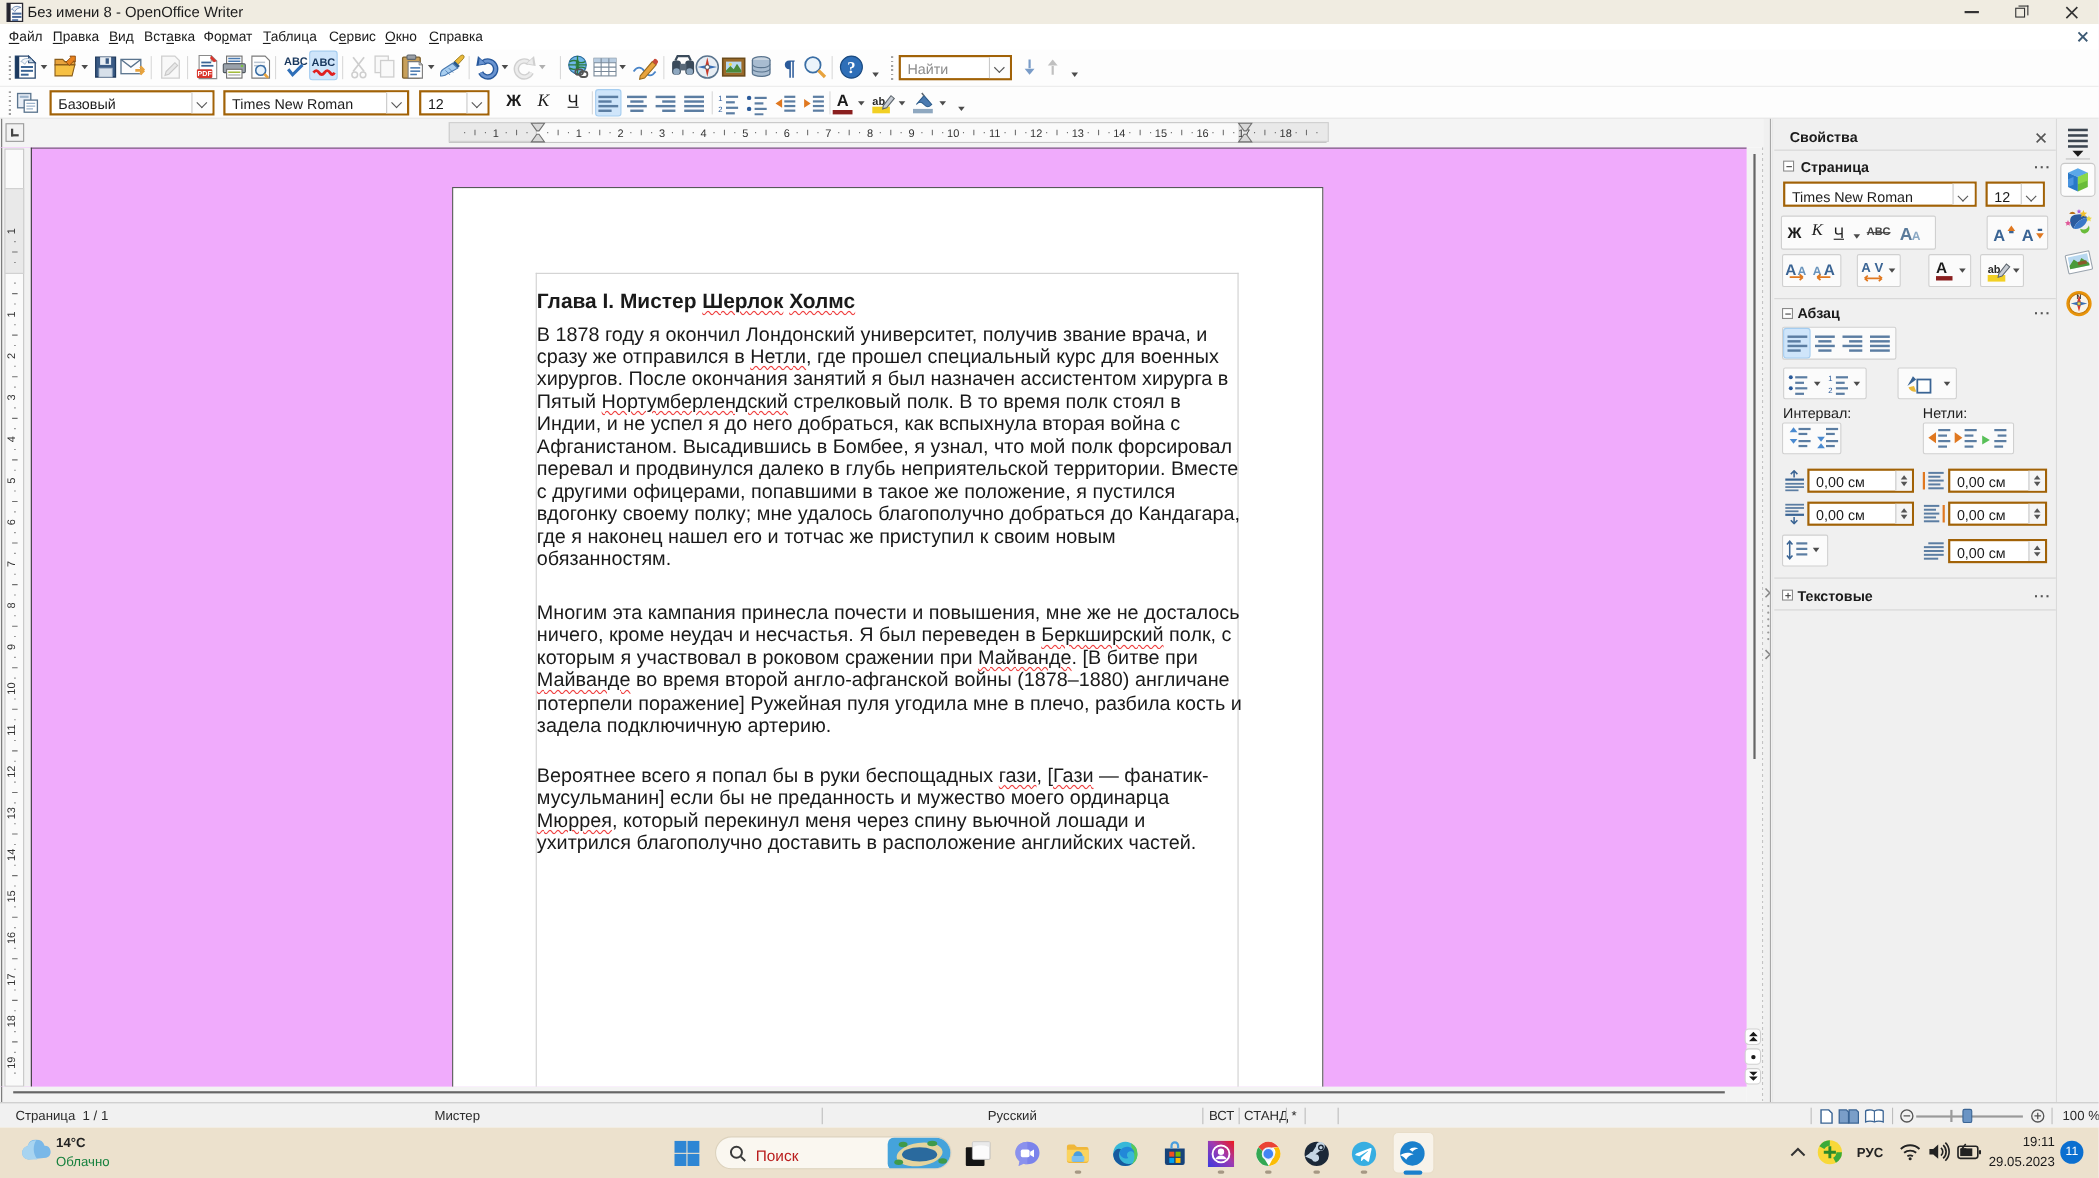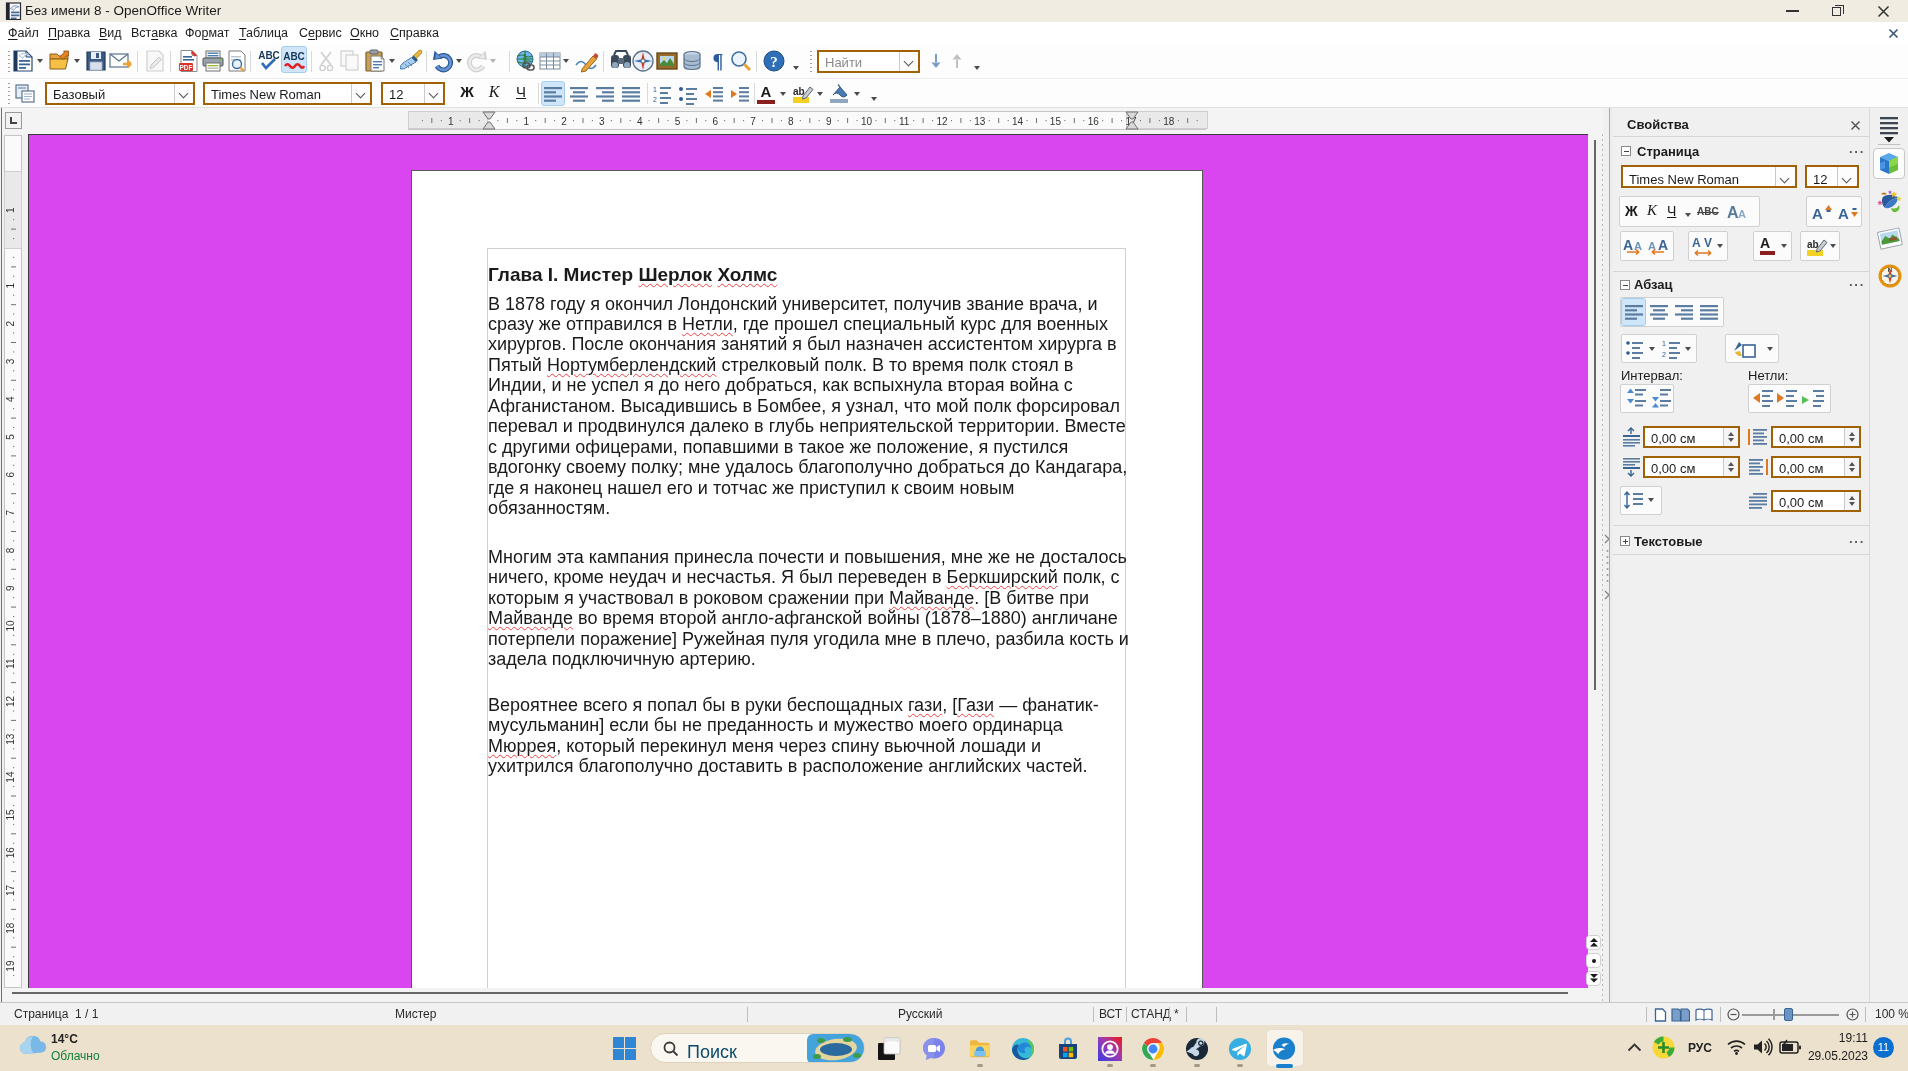--- a/index.html
+++ b/index.html
@@ -26,21 +26,21 @@
 .chev { position:absolute; width:7px; height:7px; border-right:1.6px solid #555; border-bottom:1.6px solid #555; transform:rotate(45deg); }
 .spin { position:absolute; right:0; top:0; bottom:0; width:15px; border-left:1px solid #c9c9c9; background:#f5f5f5; }
 .spin:before { content:""; position:absolute; left:4px; top:4px; width:0; height:0; border-left:3.5px solid transparent; border-right:3.5px solid transparent; border-bottom:4.5px solid #555; }
 .spin:after { content:""; position:absolute; left:4px; bottom:4px; width:0; height:0; border-left:3.5px solid transparent; border-right:3.5px solid transparent; border-top:4.5px solid #555; }
 .selbtn { position:absolute; background:#cfe5fa; border:1px solid #a5cdf0; border-radius:3px; }
 
 #rulerband { position:absolute; left:0; top:108px; width:1603px; height:26px; background:#f4f4f4; }
 #hruler { position:absolute; left:408px; top:3px; width:798px; height:19px; background:#fafafa; border:1px solid #c5c5c5; }
 .rmargin { position:absolute; top:0; bottom:0; background:#e9e9e9; border:1px solid #cfcfcf; }
 
-#workspace { position:absolute; left:0; top:134px; width:1588px; height:854px; background:#d946ef; overflow:hidden; }
+#workspace { position:absolute; left:0; top:134px; width:1588px; height:854px; background:#f0abfc; overflow:hidden; }
 #vruler { position:absolute; left:4px; top:1px; width:18px; height:853px; background:#fafafa; border:1px solid #c5c5c5; }
 #page { position:absolute; left:411px; top:36px; width:792px; height:900px; background:#fff; border:1px solid #585858; }
 #textbound { position:absolute; left:75px; top:77px; width:639px; height:790px; border:1px solid #d0d0d0; border-bottom:none; }
 #doccontent { position:absolute; left:76px; top:0; width:690px; font-size:18px; line-height:20.45px; color:#1a1a1a; }
 .sp { text-decoration-line:underline; text-decoration-style:wavy; text-decoration-color:#ef4040; text-decoration-thickness:1px; text-underline-offset:2px; }
 
 #vscroll { position:absolute; left:1588px; top:134px; width:15px; height:868px; background:#f3f3f3; }
 #sidebar { position:absolute; left:1603px; top:108px; width:266px; height:894px; background:#f0f0f0; }
 #tabstrip { position:absolute; left:1869px; top:108px; width:39px; height:894px; background:#f0f0f0; }
 
@@ -897,21 +897,21 @@
     <rect x="0" y="0" width="11" height="11" fill="#2e86d4"></rect>
       <rect x="12" y="0" width="11" height="11" fill="#2e86d4"></rect>
     <rect x="0" y="12" width="11" height="11" fill="#2e86d4"></rect>
       <rect x="12" y="12" width="11" height="11" fill="#2e86d4"></rect>
   </svg>
   <div class="abs" style="left:650px;top:8px;width:215px;height:30px;background:#faf7f0;border:1px solid #dcd2bd;border-radius:15px;overflow:hidden">
     <svg class="abs" style="left:12px;top:7px" width="16" height="16" viewBox="0 0 16 16">
       <circle cx="6.5" cy="6.5" r="5" fill="none" stroke="#3a3a3a" stroke-width="1.8"></circle>
         <path d="M10.5 10.5 l4 4" stroke="#3a3a3a" stroke-width="1.8"></path>
     </svg>
-    <span class="abs" style="left:36px;top:8px;font-size:18px;color:#0c4a6e">Поиск</span>
+    <span class="abs" style="left:36px;top:8px;font-size:14px;color:#b91c1c">Поиск</span>
     <div class="abs" style="left:156px;top:0;width:59px;height:30px;background:#45a3db;border-radius:6px 15px 15px 6px;overflow:hidden">
       <div class="abs" style="left:8px;top:5px;width:42px;height:21px;border-radius:50%;background:#e4d49e;transform:rotate(-8deg)"></div>
       <div class="abs" style="left:13px;top:9px;width:32px;height:13px;border-radius:50%;background:#2a6a9e"></div>
       <div class="abs" style="left:10px;top:4px;width:8px;height:5px;border-radius:50%;background:#3f9a4a"></div>
       <div class="abs" style="left:36px;top:3px;width:9px;height:5px;border-radius:50%;background:#3f9a4a"></div>
       <div class="abs" style="left:46px;top:19px;width:8px;height:5px;border-radius:50%;background:#3f9a4a"></div>
       <div class="abs" style="left:6px;top:20px;width:8px;height:5px;border-radius:50%;background:#3f9a4a"></div>
     </div>
   </div>
   <svg class="tico" style="left:877px" width="24" height="24" viewBox="0 0 24 24">

